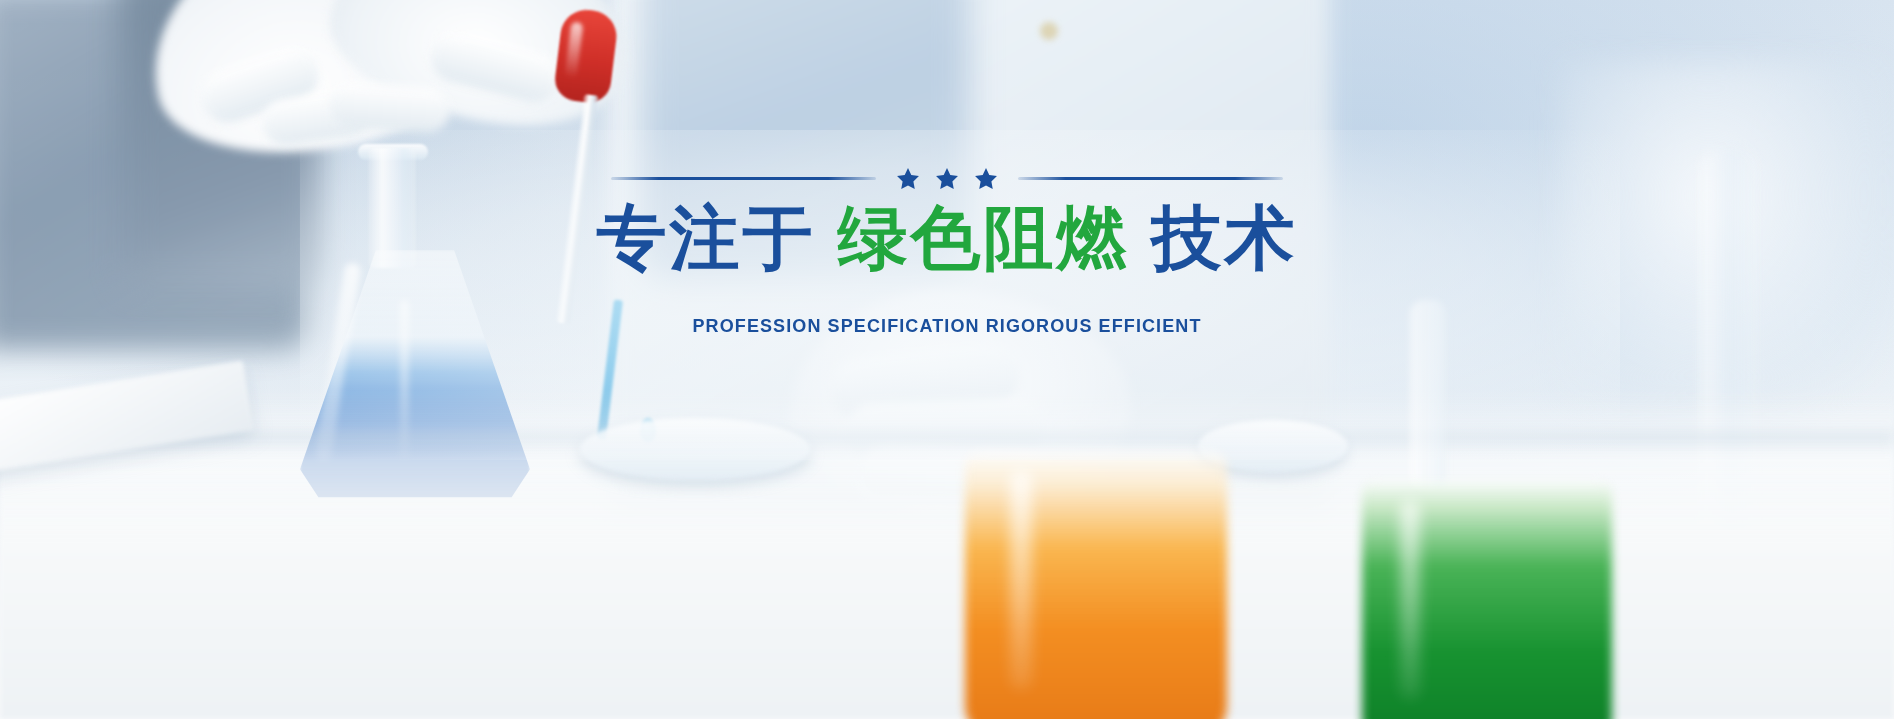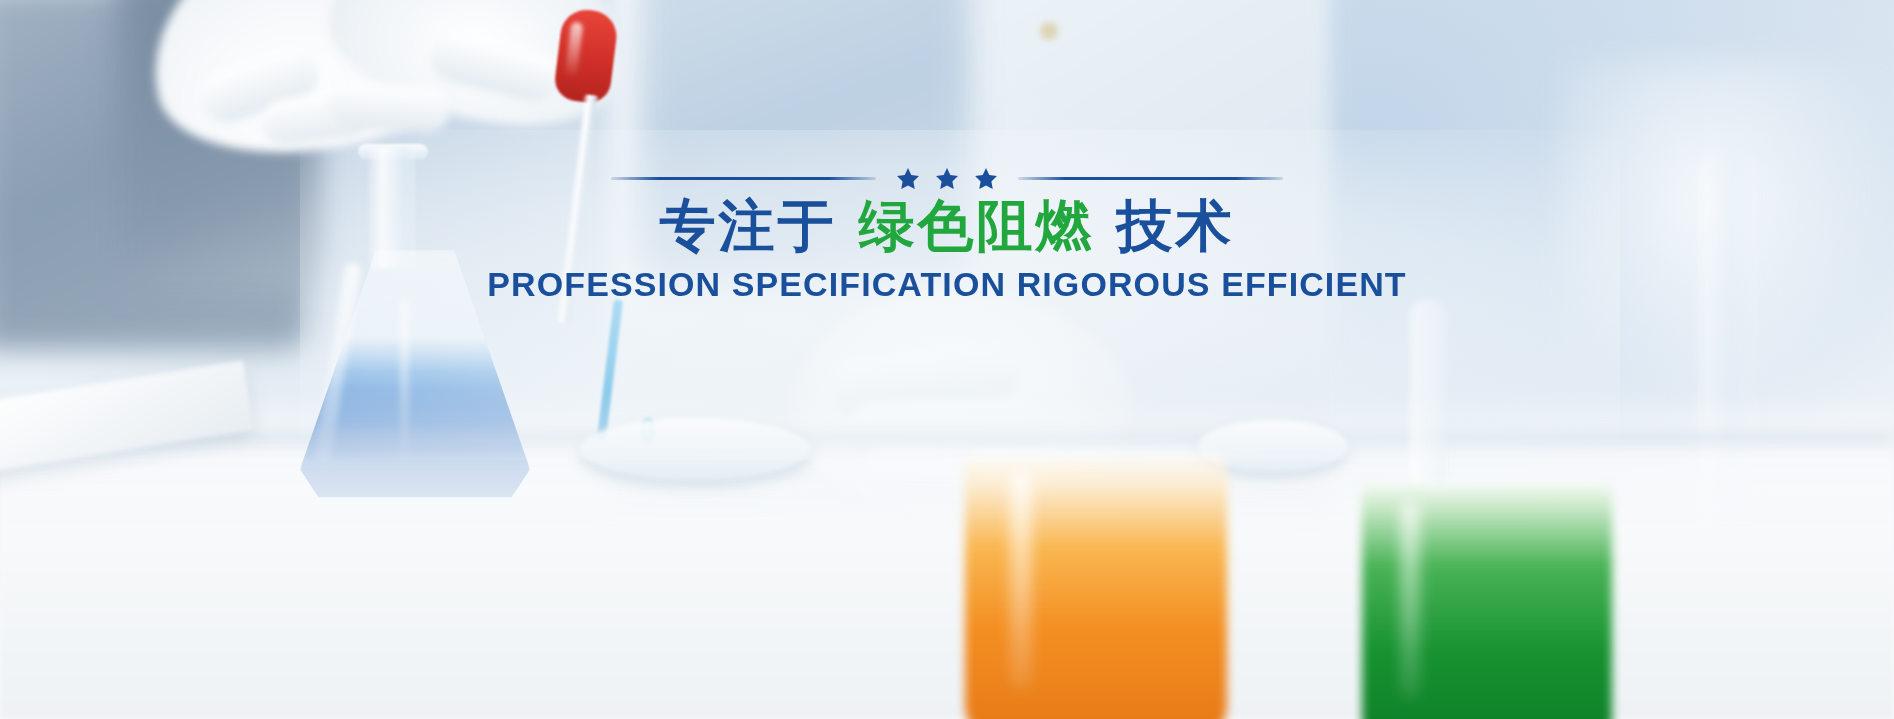--- a/index.html
+++ b/index.html
@@ -241,33 +241,33 @@
     background:linear-gradient(90deg,rgba(26,79,156,.15),#1a4f9c 18%,#1a4f9c 82%,rgba(26,79,156,.15));
     border-radius:2px;
   }
   .stars{display:flex;gap:17px;padding:0 21px;}
   .star{
     width:22px;height:21px;display:block;
   }
   .star svg{display:block;width:22px;height:21px;}
 
   .headline{
-    margin-top:5px;
-    font-size:56px;line-height:1;
+    margin-top:16px;
+    font-size:70px;line-height:1;
     font-weight:bold;letter-spacing:3px;
     white-space:nowrap;
-    font-family:Liberation Serif, serif;
+    font-family:Liberation Mono, monospace;
   }
   .h-blue{color:#1a4f9c;}
   .h-green{color:#22a73e;}
   .h-gap{display:inline-block;width:22px;}
 
   .tagline{
-    margin-top:11px;
-    font-size:34px;font-weight:bold;letter-spacing:1.1px;
+    margin-top:37px;
+    font-size:18px;font-weight:bold;letter-spacing:1.1px;
     color:#1a4f9c;white-space:nowrap;
   }
 
   .desc{
     margin-top:42px;
     font-size:28px;font-weight:bold;letter-spacing:1px;
     color:#1d4b96;white-space:nowrap;
     font-family:"DejaVu Sans","Liberation Sans",sans-serif;
     text-shadow:
       0 0 7px rgba(255,255,255,.95),

